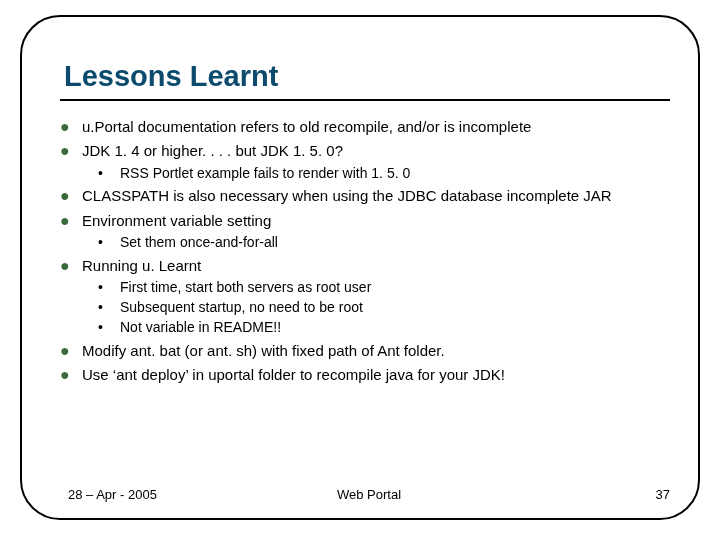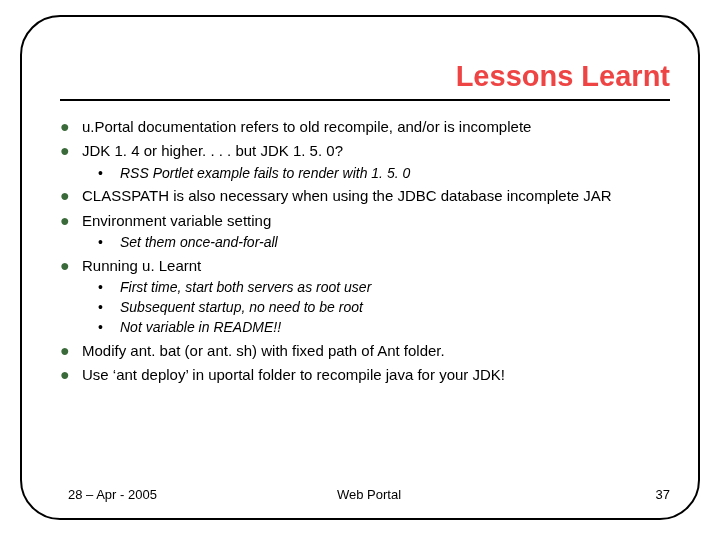--- a/index.html
+++ b/index.html
@@ -25,24 +25,23 @@
   .content {
     position: absolute;
     top: 60px;
     left: 60px;
     right: 50px;
     bottom: 60px;
   }
   .title {
     font-size: 29px;
     font-weight: bold;
-    color: #ef4444;
-    margin: 0 0 6px 16px;
+    color: #0c4a6e;
+    margin: 0 0 6px 4px;
     font-family: Arial, Helvetica, sans-serif;
-    text-align: right;
   }
   .title-underline {
     border: none;
     border-top: 2px solid #000;
     margin: 0 0 16px 0;
     width: 100%;
   }
   .bullets {
     font-size: 15px;
     line-height: 1.35;
@@ -70,21 +69,20 @@
     font-size: 14px;
   }
   .l2 .dot {
     width: 22px;
     flex-shrink: 0;
     color: #000;
     line-height: 18px;
   }
   .l2 .txt {
     flex: 1;
-    font-style: italic;
   }
   .footer {
     position: absolute;
     left: 68px;
     right: 50px;
     bottom: 38px;
     font-size: 13px;
     color: #000;
     display: flex;
     justify-content: space-between;

